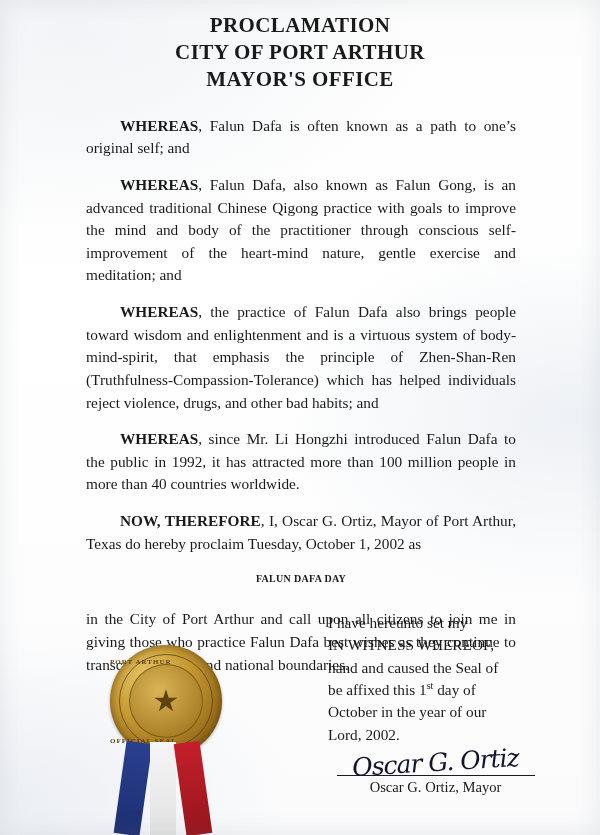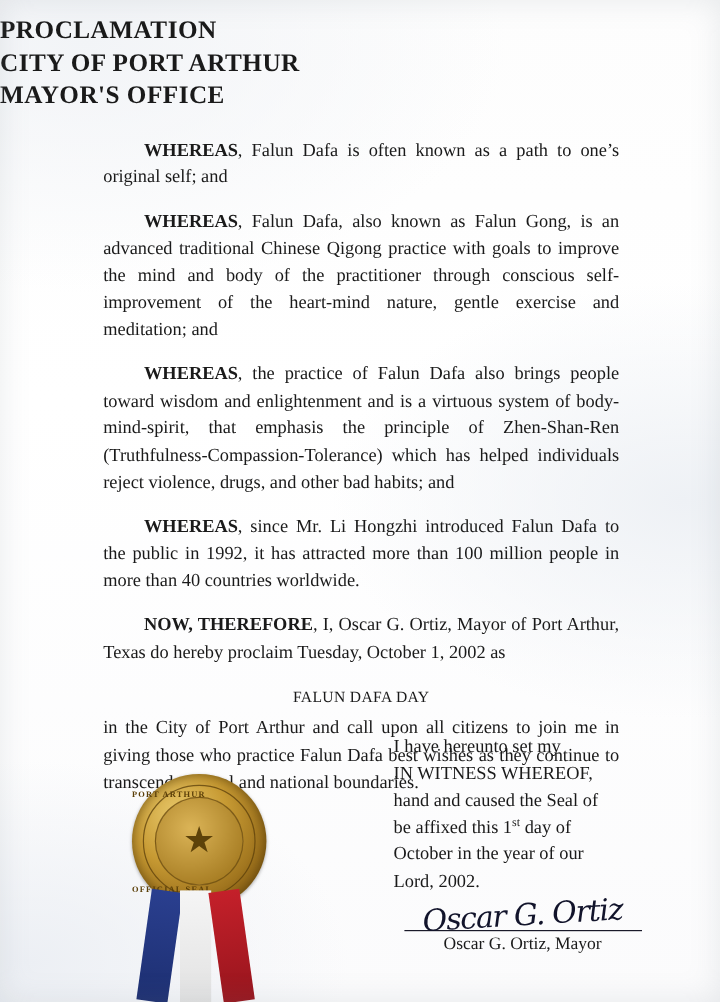--- a/index.html
+++ b/index.html
@@ -27,21 +27,21 @@
       linear-gradient(180deg, #fdfdfd 0%, #ffffff 40%, #fbfbfc 100%);
   }
 
   .content {
     position: absolute;
     left: 0; top: 0; right: 0; bottom: 0;
     padding: 0;
   }
 
   .title-block {
-    text-align: left;
+    text-align: center;
     margin-top: 12px;
     line-height: 1.28;
   }
   .title-block .tline {
     font-weight: bold;
     font-size: 21px;
     letter-spacing: 0.4px;
   }
 
   .body-wrap {
@@ -58,23 +58,23 @@
   p.para .lead {
     font-weight: bold;
     margin-top: 40px;
   }
   p.noindent {
     text-indent: 0;
   }
 
   .center-head {
     text-align: center;
-    font-weight: normal;
-    font-size: 13px;
-    margin: 18px 0 7px 0;
+    font-weight: bold;
+    font-size: 10px;
+    margin: 18px 0 24px 0;
     letter-spacing: 0.3px;
   }
 
   
   .witness {
     position: absolute;
     left: 328px;
     top: 612px;
     width: 200px;
     font-size: 15.3px;

